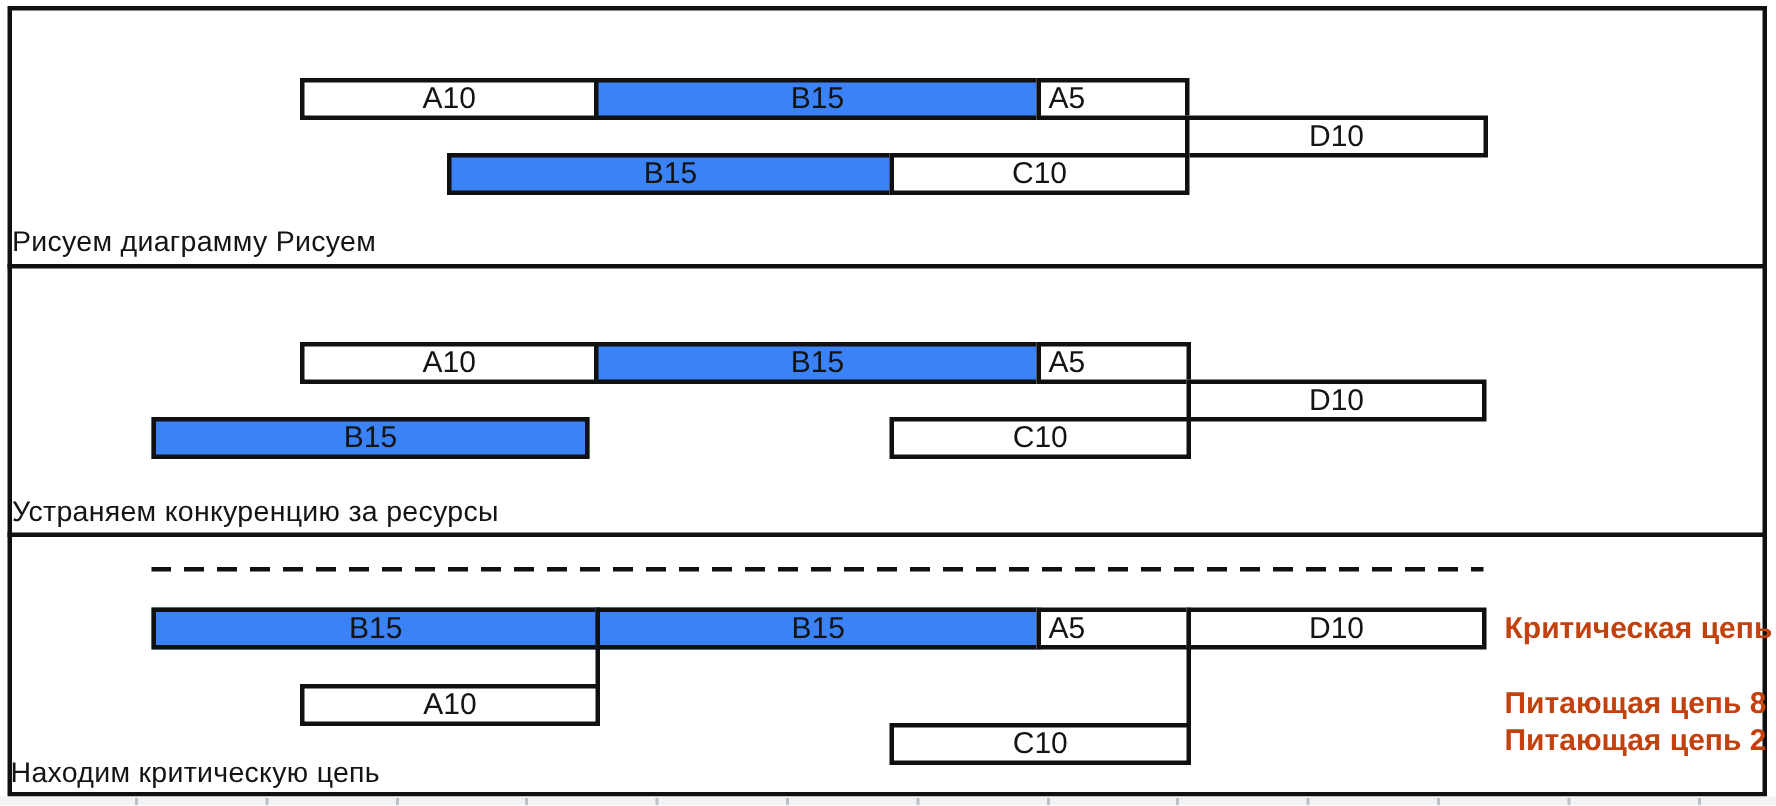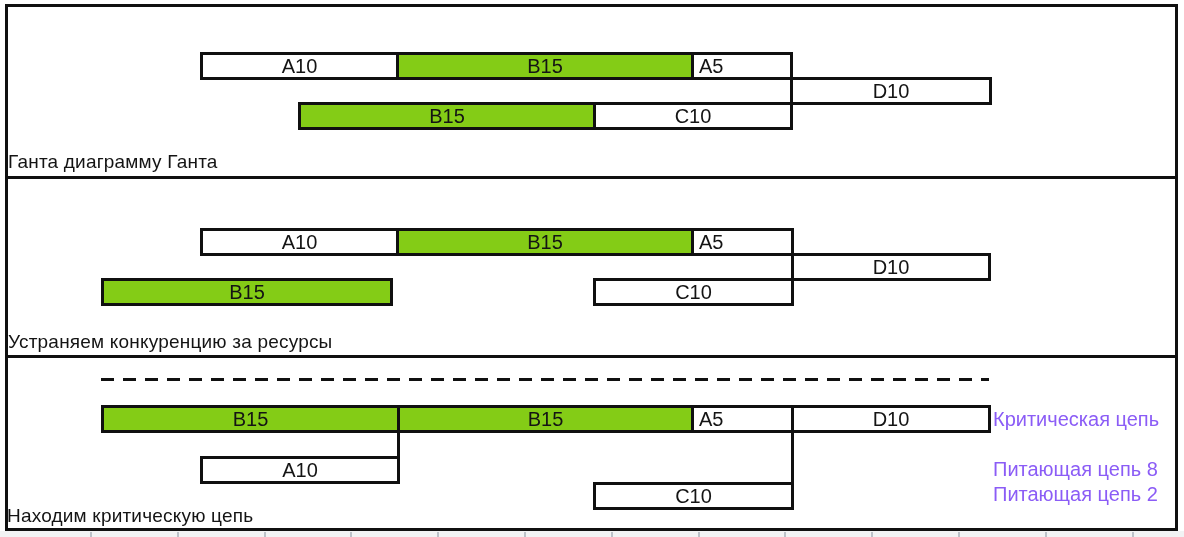--- a/index.html
+++ b/index.html
@@ -15,45 +15,45 @@
   .divider{position:absolute;left:5px;width:1173px;height:3px;background:#101010;}
   .caption{
     position:absolute;font-size:19px;line-height:22px;font-weight:500;
     letter-spacing:.2px;white-space:nowrap;color:#141414;
   }
   .bar{
     position:absolute;height:28px;box-sizing:border-box;border:3px solid #101010;
     font-size:20px;font-weight:500;line-height:22px;display:flex;align-items:center;
     justify-content:center;background:#fff;
   }
-  .bar.pink{background:#84cc16;}
+  .bar.pink{background:#3b82f6;}
   .bar.left{justify-content:flex-start;padding-left:5px;}
   .bar span{white-space:nowrap;}
   .connector{position:absolute;width:3px;background:#101010;}
   .dashed{
     position:absolute;height:3px;
     background:repeating-linear-gradient(90deg,#101010 0 13px,transparent 13px 22px);
   }
   .side-label{
-    position:absolute;font-size:20px;line-height:26px;font-weight:400;
-    white-space:nowrap;color:#8b5cf6;
+    position:absolute;font-size:20px;line-height:26px;font-weight:700;
+    white-space:nowrap;color:#c2410c;margin-left:10px;
   }
   .edge-strip{position:absolute;left:0;top:531px;width:1184px;height:6px;background:#f2f3f4;}
   .tick{position:absolute;top:1px;width:2px;height:5px;background:#bcc2c9;}
 </style>
 </head>
 <body>
 
 <div class="stage">
   <div class="frame"></div>
 
   <div class="divider" id="divider-1" style="top: 176px;"></div>
   <div class="divider" id="divider-2" style="top: 355px;"></div>
 
-  <div class="caption" id="caption-1" style="left: 8px; top: 151px;">Ганта диаграмму Ганта</div>
+  <div class="caption" id="caption-1" style="left: 8px; top: 151px;">Рисуем диаграмму Рисуем</div>
   <div class="caption" id="caption-3" style="left: 7px; top: 505px;">Находим критическую цепь</div>
   <div class="caption" id="caption-2" style="left: 8px; top: 331px;">Устраняем конкуренцию за ресурсы</div>
 
   <div id="layer-bars">
       <div class="bar white" style="left: 200px; top: 52px; width: 199px;">
         <span>A10</span>
       </div>
       <div class="bar pink" style="left: 396px; top: 52px; width: 298px;">
         <span>B15</span>
       </div>

